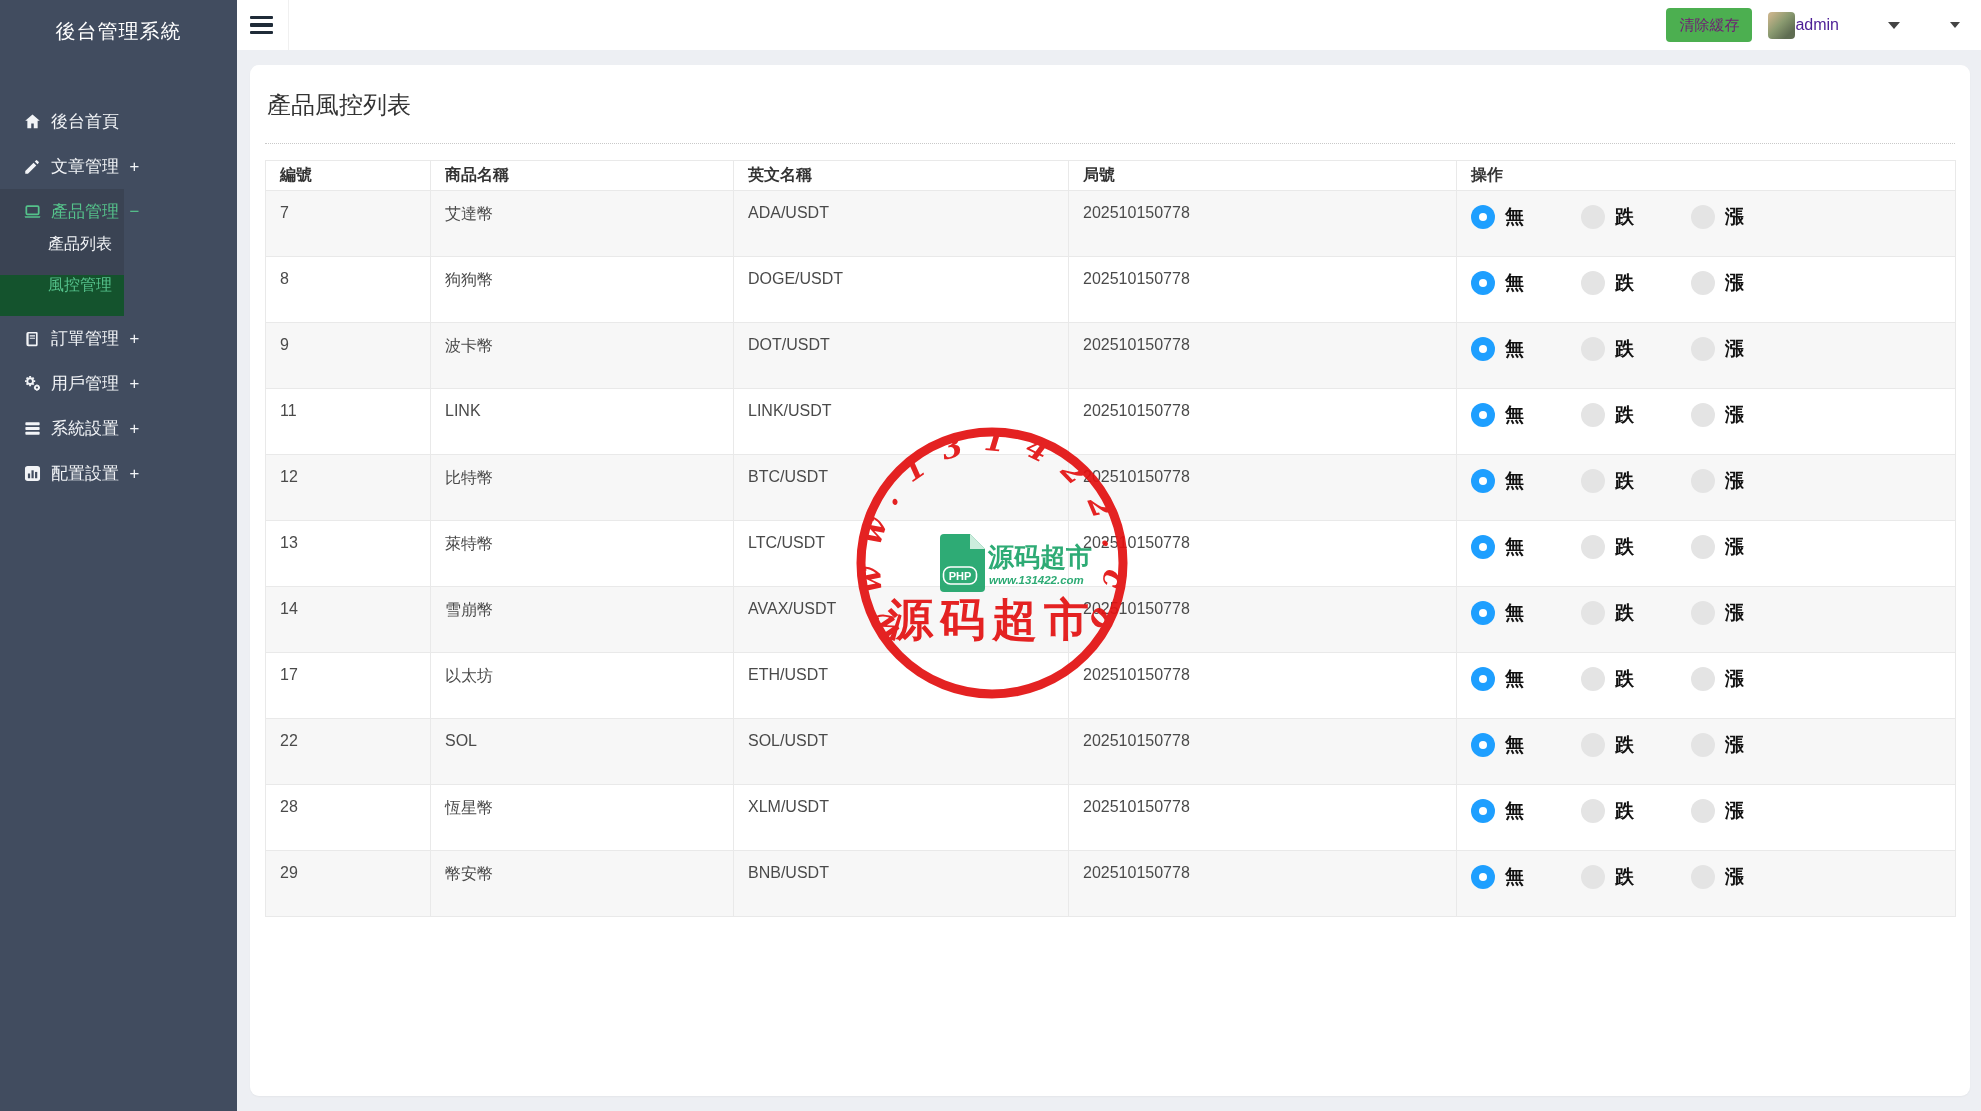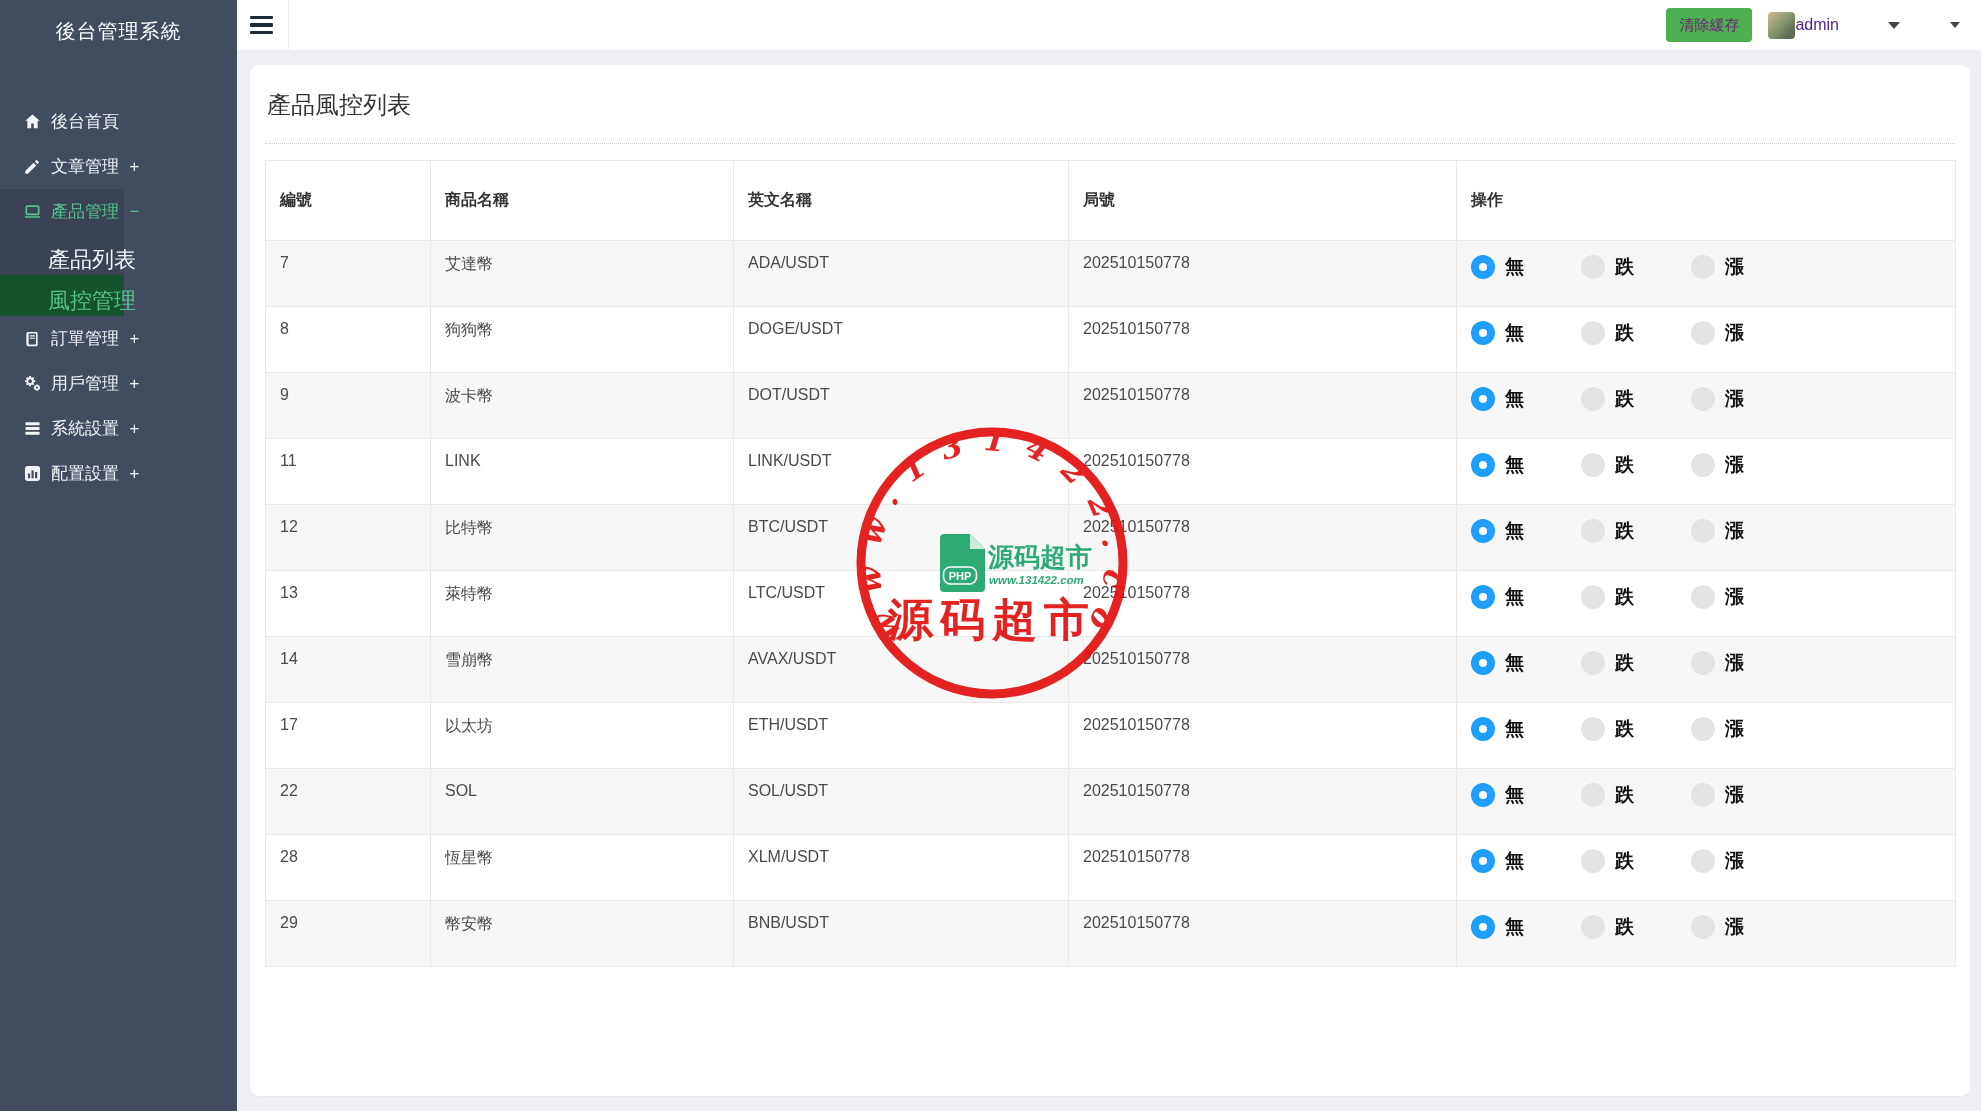--- a/index.html
+++ b/index.html
@@ -12,22 +12,22 @@
     background:#414c5f; z-index:5; }
   .side-title { height:63px; display:flex; align-items:center; justify-content:center;
     color:#ffffff; font-size:20px; font-weight:normal; letter-spacing:1px; }
   .menu { margin-top:36px; width:237px; }
   .mi { position:relative; width:124px; height:45px; display:flex; align-items:center;
     color:#f2f4f7; font-size:17px; cursor:pointer;font-family:Liberation Mono, monospace; }
   .mi .ic { width:19px; height:19px; margin-left:23px; flex:none; display:flex; align-items:center; }
   .mi .lb { margin-left:9px; white-space:nowrap; }
   .mi.green { color:#55c28b; }
   .panel { width:124px; background:#3a4353; }
-  .smi { width:124px; height:41px; display:flex; align-items:flex-end; color:#f2f4f7;
-    font-size:22px; cursor:pointer; }
+  .smi { width:124px; height:41px; display:flex; align-items:flex-start; color:#f2f4f7;
+    font-size:16px; cursor:pointer; }
   .smi .lb { margin-left:48px; white-space:nowrap; }
   .smi.active { background:#14532d; color:#55c28b; }
 
   
   .topbar { position:absolute; left:237px; top:0; width:1744px; height:50px; background:#ffffff; }
   .burger { width:52px; height:50px; border-right:1px solid #f0f0f0; display:flex;
     flex-direction:column; justify-content:center; gap:4px; padding-left:13px; cursor:pointer; }
   .burger i { display:block; width:23px; height:3.5px; background:#1f2b38; border-radius:1px; }
   .top-right { position:absolute; right:21px; top:0; height:50px; display:flex; align-items:center; }
   .btn-green { background:#4caf50; color:#701a75; font-size:15px; border:none; border-radius:4px;
@@ -39,21 +39,21 @@
     border-top:7px solid #444; margin-left:9px; }
   .caret.small { border-left-width:5px; border-right-width:5px; border-top-width:6px; margin-left:10px; }
 
   
   .card { position:absolute; left:250px; top:65px; width:1720px; height:1031px;
     background:#ffffff; border-radius:9px; box-shadow:0 1px 2px rgba(0,0,0,.04); padding:0 15px; }
   .card-title { padding-top:24px; font-size:24px; color:#333; padding-left:2px; }
   .title-sep { margin-top:22px; border-bottom:1px dotted #c9c9c9; }
   table.grid { border-collapse:collapse; width:1690px; margin-top:16px; table-layout:fixed; }
   .grid th, .grid td { border:1px solid #e9e9e9; text-align:left; vertical-align:top; }
-  .grid th { font-size:16px; color:#333; font-weight:bold; padding:29px 14px; background:#fff; }
+  .grid th { font-size:16px; color:#333; font-weight:bold; padding:4px 14px; background:#fff; }
   .grid td { font-size:16px; color:#4a4a4a; height:66px; padding:13px 14px; }
   .grid tbody tr:nth-child(odd) { background:#f7f7f7; }
   .ops { display:flex; align-items:center; gap:57px; }
   .opt { display:flex; align-items:center; cursor:pointer; }
   .radio { width:24px; height:24px; border-radius:50%; background:#e4e4e4; position:relative; flex:none; }
   .radio.sel { background:#1e9fff; }
   .radio.sel::after { content:""; position:absolute; left:8px; top:8px; width:8px; height:8px;
     border-radius:50%; background:#fff; }
   .opt .olb { margin-left:10px; font-size:19px; font-weight:bold; color:#111; }
 

